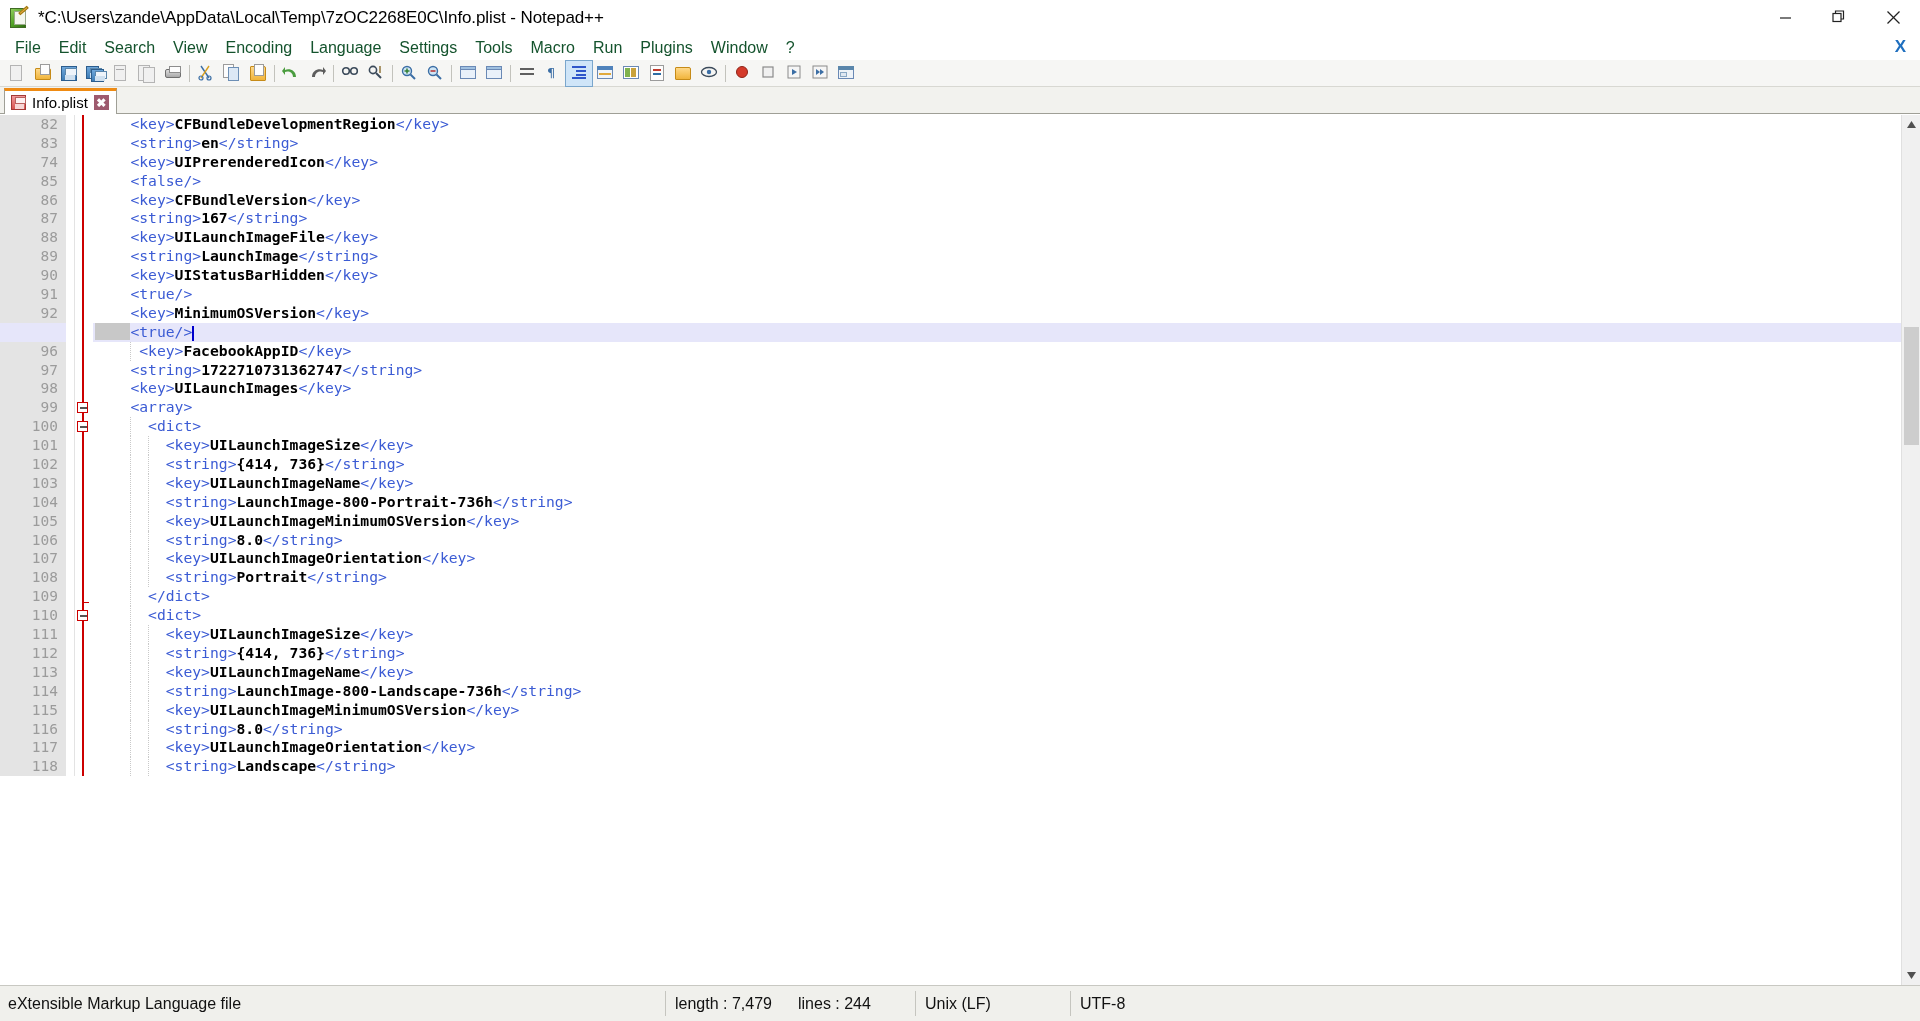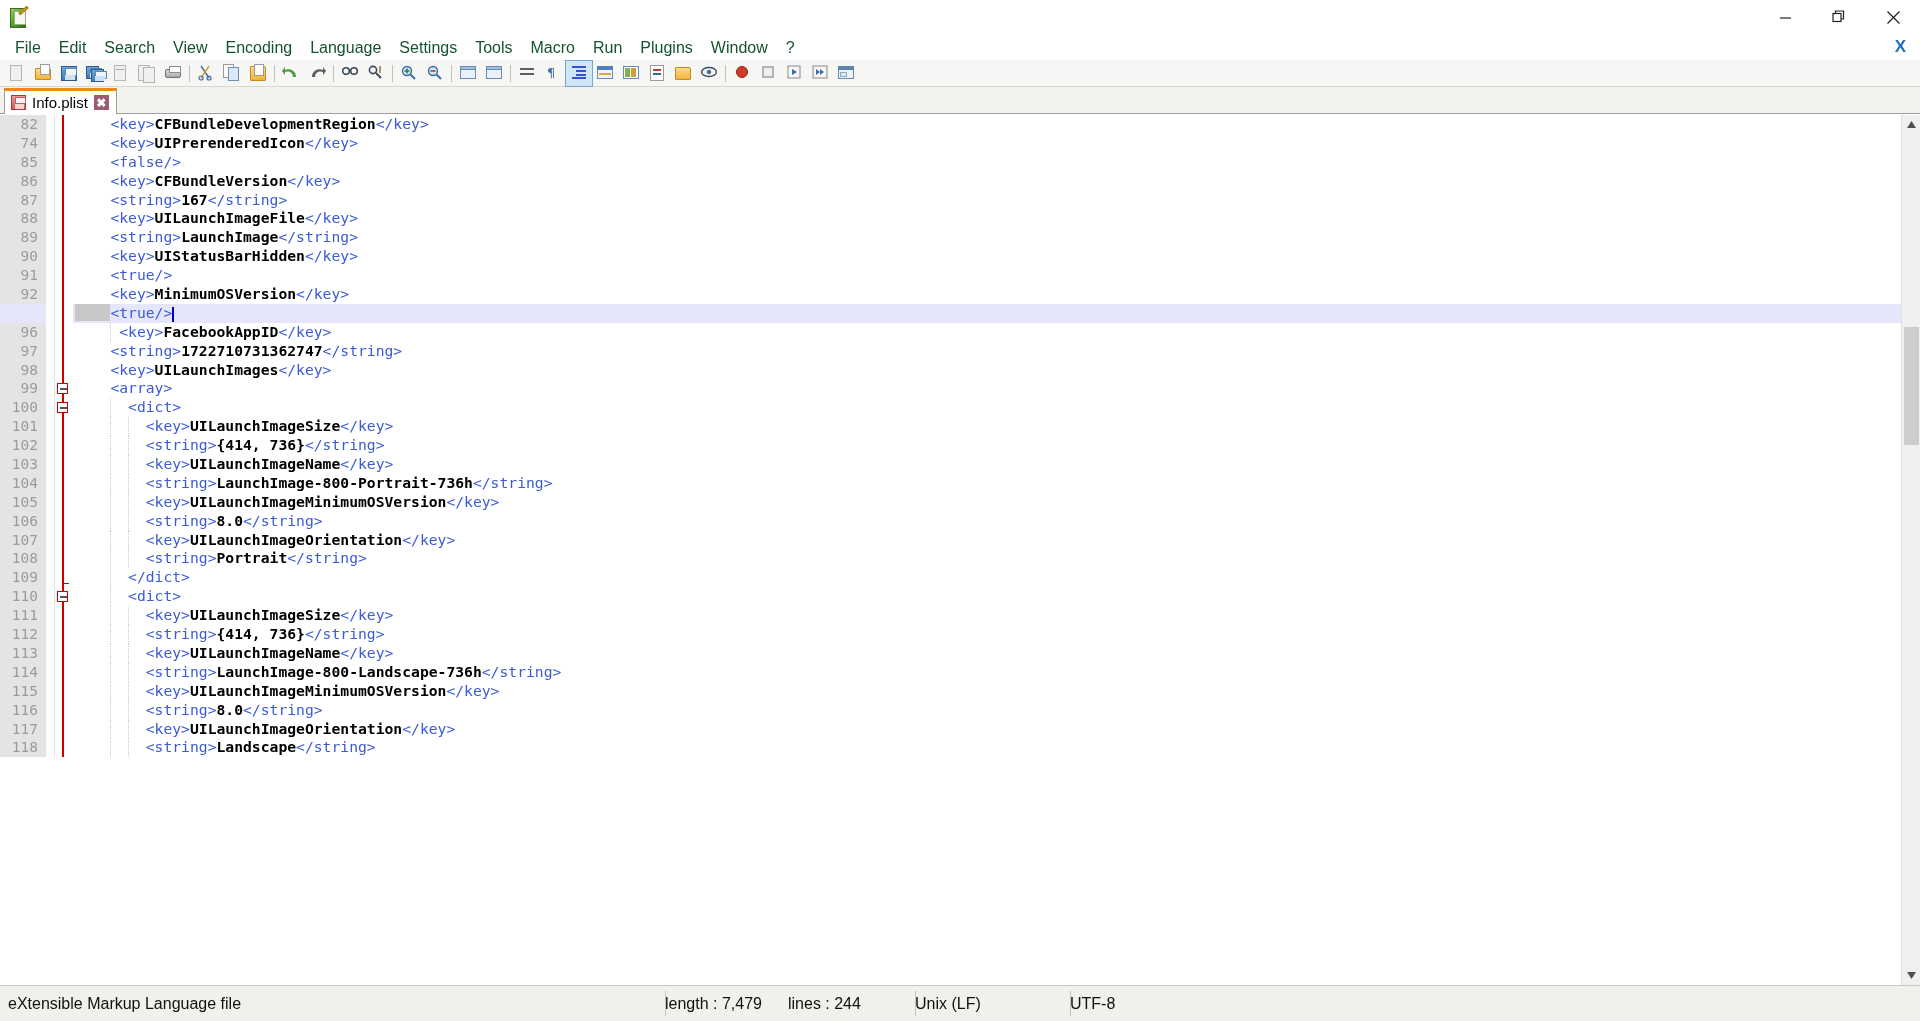--- a/index.html
+++ b/index.html
@@ -168,21 +168,21 @@
   .editor {
     flex:1; position:relative; overflow:hidden;
     background:#ffffff;
   }
   .code-rows { position:relative; }
   .row {
     height:18.9px; display:flex; align-items:stretch;
     position:relative; white-space:pre;
   }
   .gutter {
-    width:46px; flex:none;
+    width:66px; flex:none;
     background:#e4e4e4;
     color:#9b9b9b;
     font-family:"DejaVu Sans Mono", monospace;
     font-size:14.5px;
     text-align:right; padding-right:7px;
     line-height:18.9px;
     border-right:1px solid #e4e4e4;
   }
   .foldmargin {
     width:27px; flex:none; background:#ffffff; position:relative;
@@ -247,21 +247,21 @@
   
   .statusbar {
     position:absolute; left:0; right:0; bottom:0; height:36px;
     background:#f0f0ec;
     border-top:1px solid #c8c8c2;
     display:flex; align-items:center;
     font-size:16px; color:#111;
   }
   .sb-cell {
     height:100%; display:flex; align-items:center;
-    padding:0 0; position:relative; white-space:nowrap;
+    padding:0 10px; position:relative; white-space:nowrap;
   }
   .sb-cell + .sb-cell::before {
     content:''; position:absolute; left:0; top:5px; bottom:5px; width:1px;
     background:#c5c5bf;
   }
   .sb-doctype { width:665px; padding-left:8px; }
   .sb-len { width:250px; gap:26px; display:flex; }
   .sb-pos { width:295px; gap:22px; display:flex; }
   .sb-eol { width:155px; }
   .sb-enc { width:150px; }
@@ -269,20 +269,21 @@
 </style>
 </head>
 <body>
 
 <div class="titlebar">
   <div class="app-icon">
     <div class="pad"></div>
       <div class="page"></div>
       <div class="pen"></div>
   </div>
+  <div class="title-text">*C:\Users\zande\AppData\Local\Temp\7zOC2268E0C\Info.plist - Notepad++</div>
   <div class="win-buttons">
     <div class="win-btn">
       <svg width="13" height="13" viewBox="0 0 13 13">
           <line x1="1" y1="7" x2="12" y2="7" stroke="#222" stroke-width="1.2"></line>
         </svg>
     </div>
     <div class="win-btn">
       <svg width="15" height="15" viewBox="0 0 15 15">
         <rect x="1" y="3.5" width="8" height="8" fill="none" stroke="#222" stroke-width="1.2"></rect>
         <polyline points="3.5,3.5 3.5,1 11.5,1 11.5,9 9,9" fill="none" stroke="#222" stroke-width="1.2"></polyline>
@@ -522,20 +523,21 @@
       </span>
     <span class="tab-label">Info.plist</span>
     <span class="tab-close">✖</span>
   </div>
 </div>
 
 <div class="editor-wrap">
   <div class="editor">
     <div class="code-rows" id="code-rows">
         <div class="row"><div class="gutter">82</div><div class="foldmargin"><div class="bar"></div><div class="redline"></div></div><div class="codecell"><span style="position: relative;">    <span><span class="tok-tag">&lt;key&gt;</span><span class="tok-name">CFBundleDevelopmentRegion</span><span class="tok-tag">&lt;/key&gt;</span></span></span></div></div>
+        <div class="row"><div class="gutter">83</div><div class="foldmargin"><div class="bar"></div><div class="redline"></div></div><div class="codecell"><span style="position: relative;">    <span><span class="tok-tag">&lt;string&gt;</span><span class="tok-name">en</span><span class="tok-tag">&lt;/string&gt;</span></span></span></div></div>
         <div class="row"><div class="gutter">74</div><div class="foldmargin"><div class="bar"></div><div class="redline"></div></div><div class="codecell"><span style="position: relative;">    <span><span class="tok-tag">&lt;key&gt;</span><span class="tok-name">UIPrerenderedIcon</span><span class="tok-tag">&lt;/key&gt;</span></span></span></div></div>
         <div class="row"><div class="gutter">85</div><div class="foldmargin"><div class="bar"></div><div class="redline"></div></div><div class="codecell"><span style="position: relative;">    <span><span class="tok-tag">&lt;false/&gt;</span></span></span></div></div>
         <div class="row"><div class="gutter">86</div><div class="foldmargin"><div class="bar"></div><div class="redline"></div></div><div class="codecell"><span style="position: relative;">    <span><span class="tok-tag">&lt;key&gt;</span><span class="tok-name">CFBundleVersion</span><span class="tok-tag">&lt;/key&gt;</span></span></span></div></div>
         <div class="row"><div class="gutter">87</div><div class="foldmargin"><div class="bar"></div><div class="redline"></div></div><div class="codecell"><span style="position: relative;">    <span><span class="tok-tag">&lt;string&gt;</span><span class="tok-name">167</span><span class="tok-tag">&lt;/string&gt;</span></span></span></div></div>
         <div class="row"><div class="gutter">88</div><div class="foldmargin"><div class="bar"></div><div class="redline"></div></div><div class="codecell"><span style="position: relative;">    <span><span class="tok-tag">&lt;key&gt;</span><span class="tok-name">UILaunchImageFile</span><span class="tok-tag">&lt;/key&gt;</span></span></span></div></div>
         <div class="row"><div class="gutter">89</div><div class="foldmargin"><div class="bar"></div><div class="redline"></div></div><div class="codecell"><span style="position: relative;">    <span><span class="tok-tag">&lt;string&gt;</span><span class="tok-name">LaunchImage</span><span class="tok-tag">&lt;/string&gt;</span></span></span></div></div>
         <div class="row"><div class="gutter">90</div><div class="foldmargin"><div class="bar"></div><div class="redline"></div></div><div class="codecell"><span style="position: relative; margin-top: 8px;">    <span><span class="tok-tag">&lt;key&gt;</span><span class="tok-name">UIStatusBarHidden</span><span class="tok-tag">&lt;/key&gt;</span></span></span></div></div>
         <div class="row"><div class="gutter">91</div><div class="foldmargin"><div class="bar"></div><div class="redline"></div></div><div class="codecell"><span style="position: relative;">    <span><span class="tok-tag">&lt;true/&gt;</span></span></span></div></div>
         <div class="row"><div class="gutter">92</div><div class="foldmargin"><div class="bar"></div><div class="redline"></div></div><div class="codecell"><span style="position: relative;">    <span><span class="tok-tag">&lt;key&gt;</span><span class="tok-name">MinimumOSVersion</span><span class="tok-tag">&lt;/key&gt;</span></span></span></div></div>
         <div class="row"><div class="hl-cur"></div><div class="gutter">95</div><div class="foldmargin"><div class="bar"></div><div class="redline"></div></div><div class="codecell"><span style="position: relative;"><span class="sel">    </span><span><span class="tok-tag">&lt;true/&gt;</span></span><span class="caret"></span></span></div></div>

